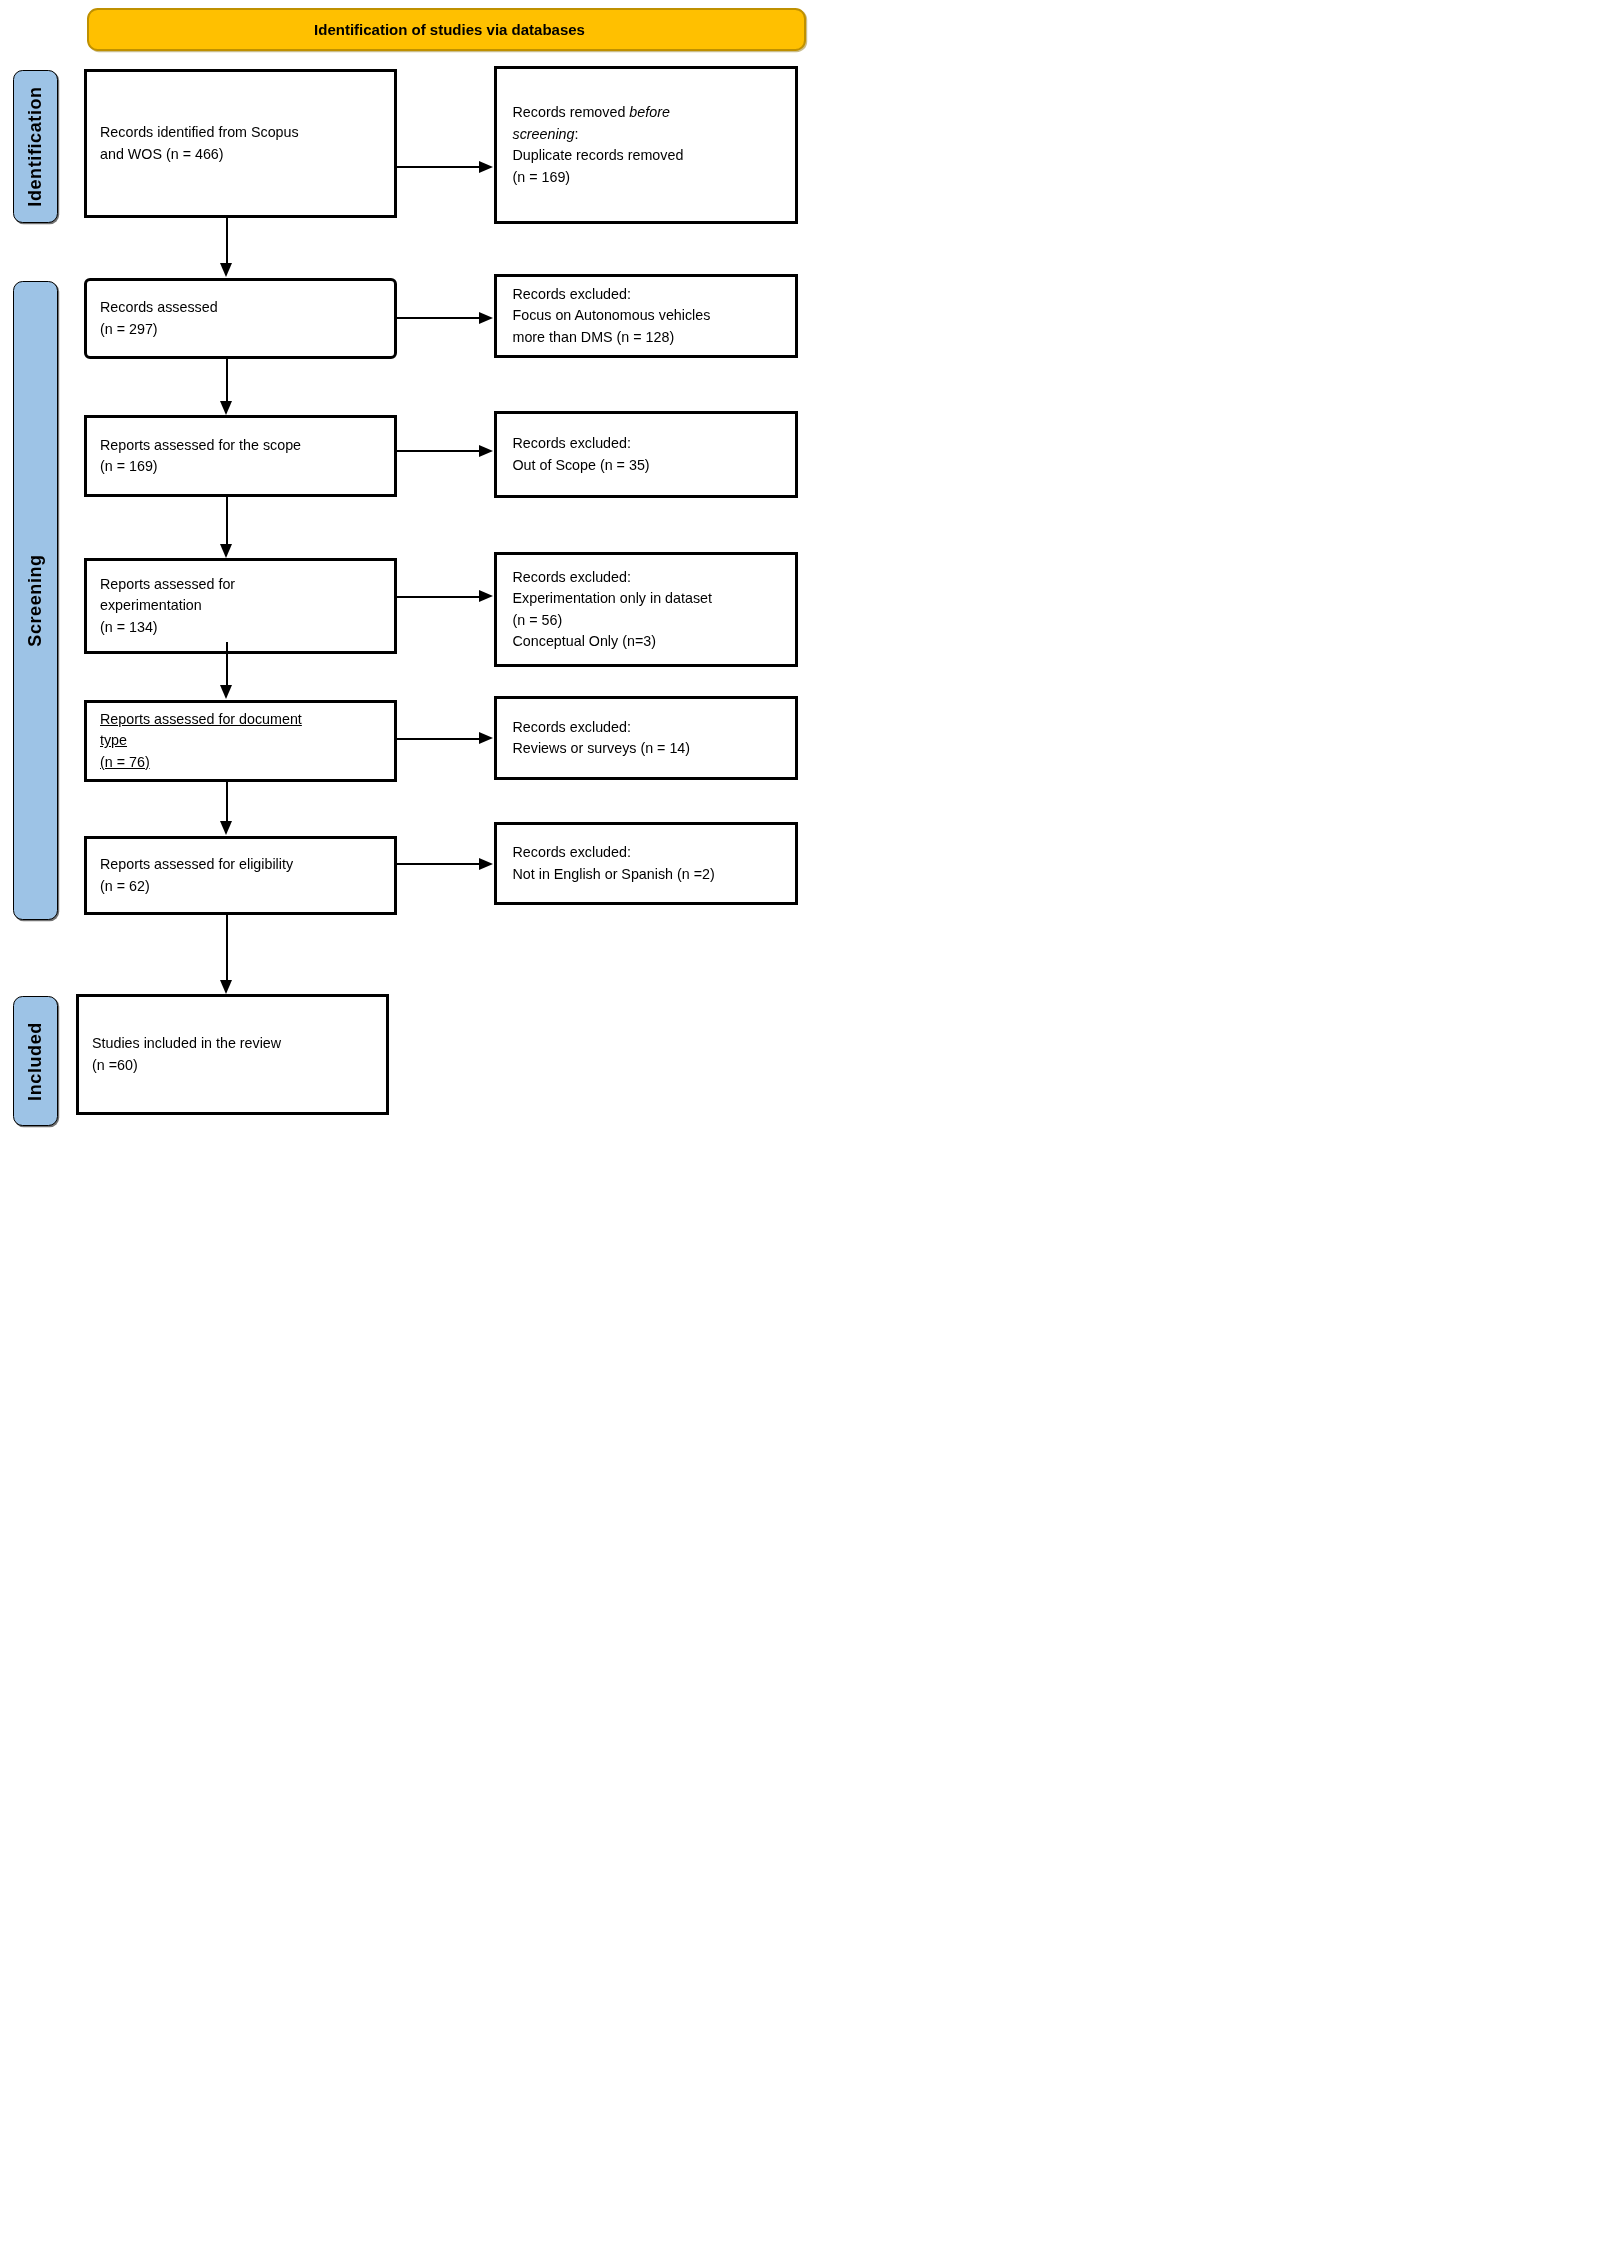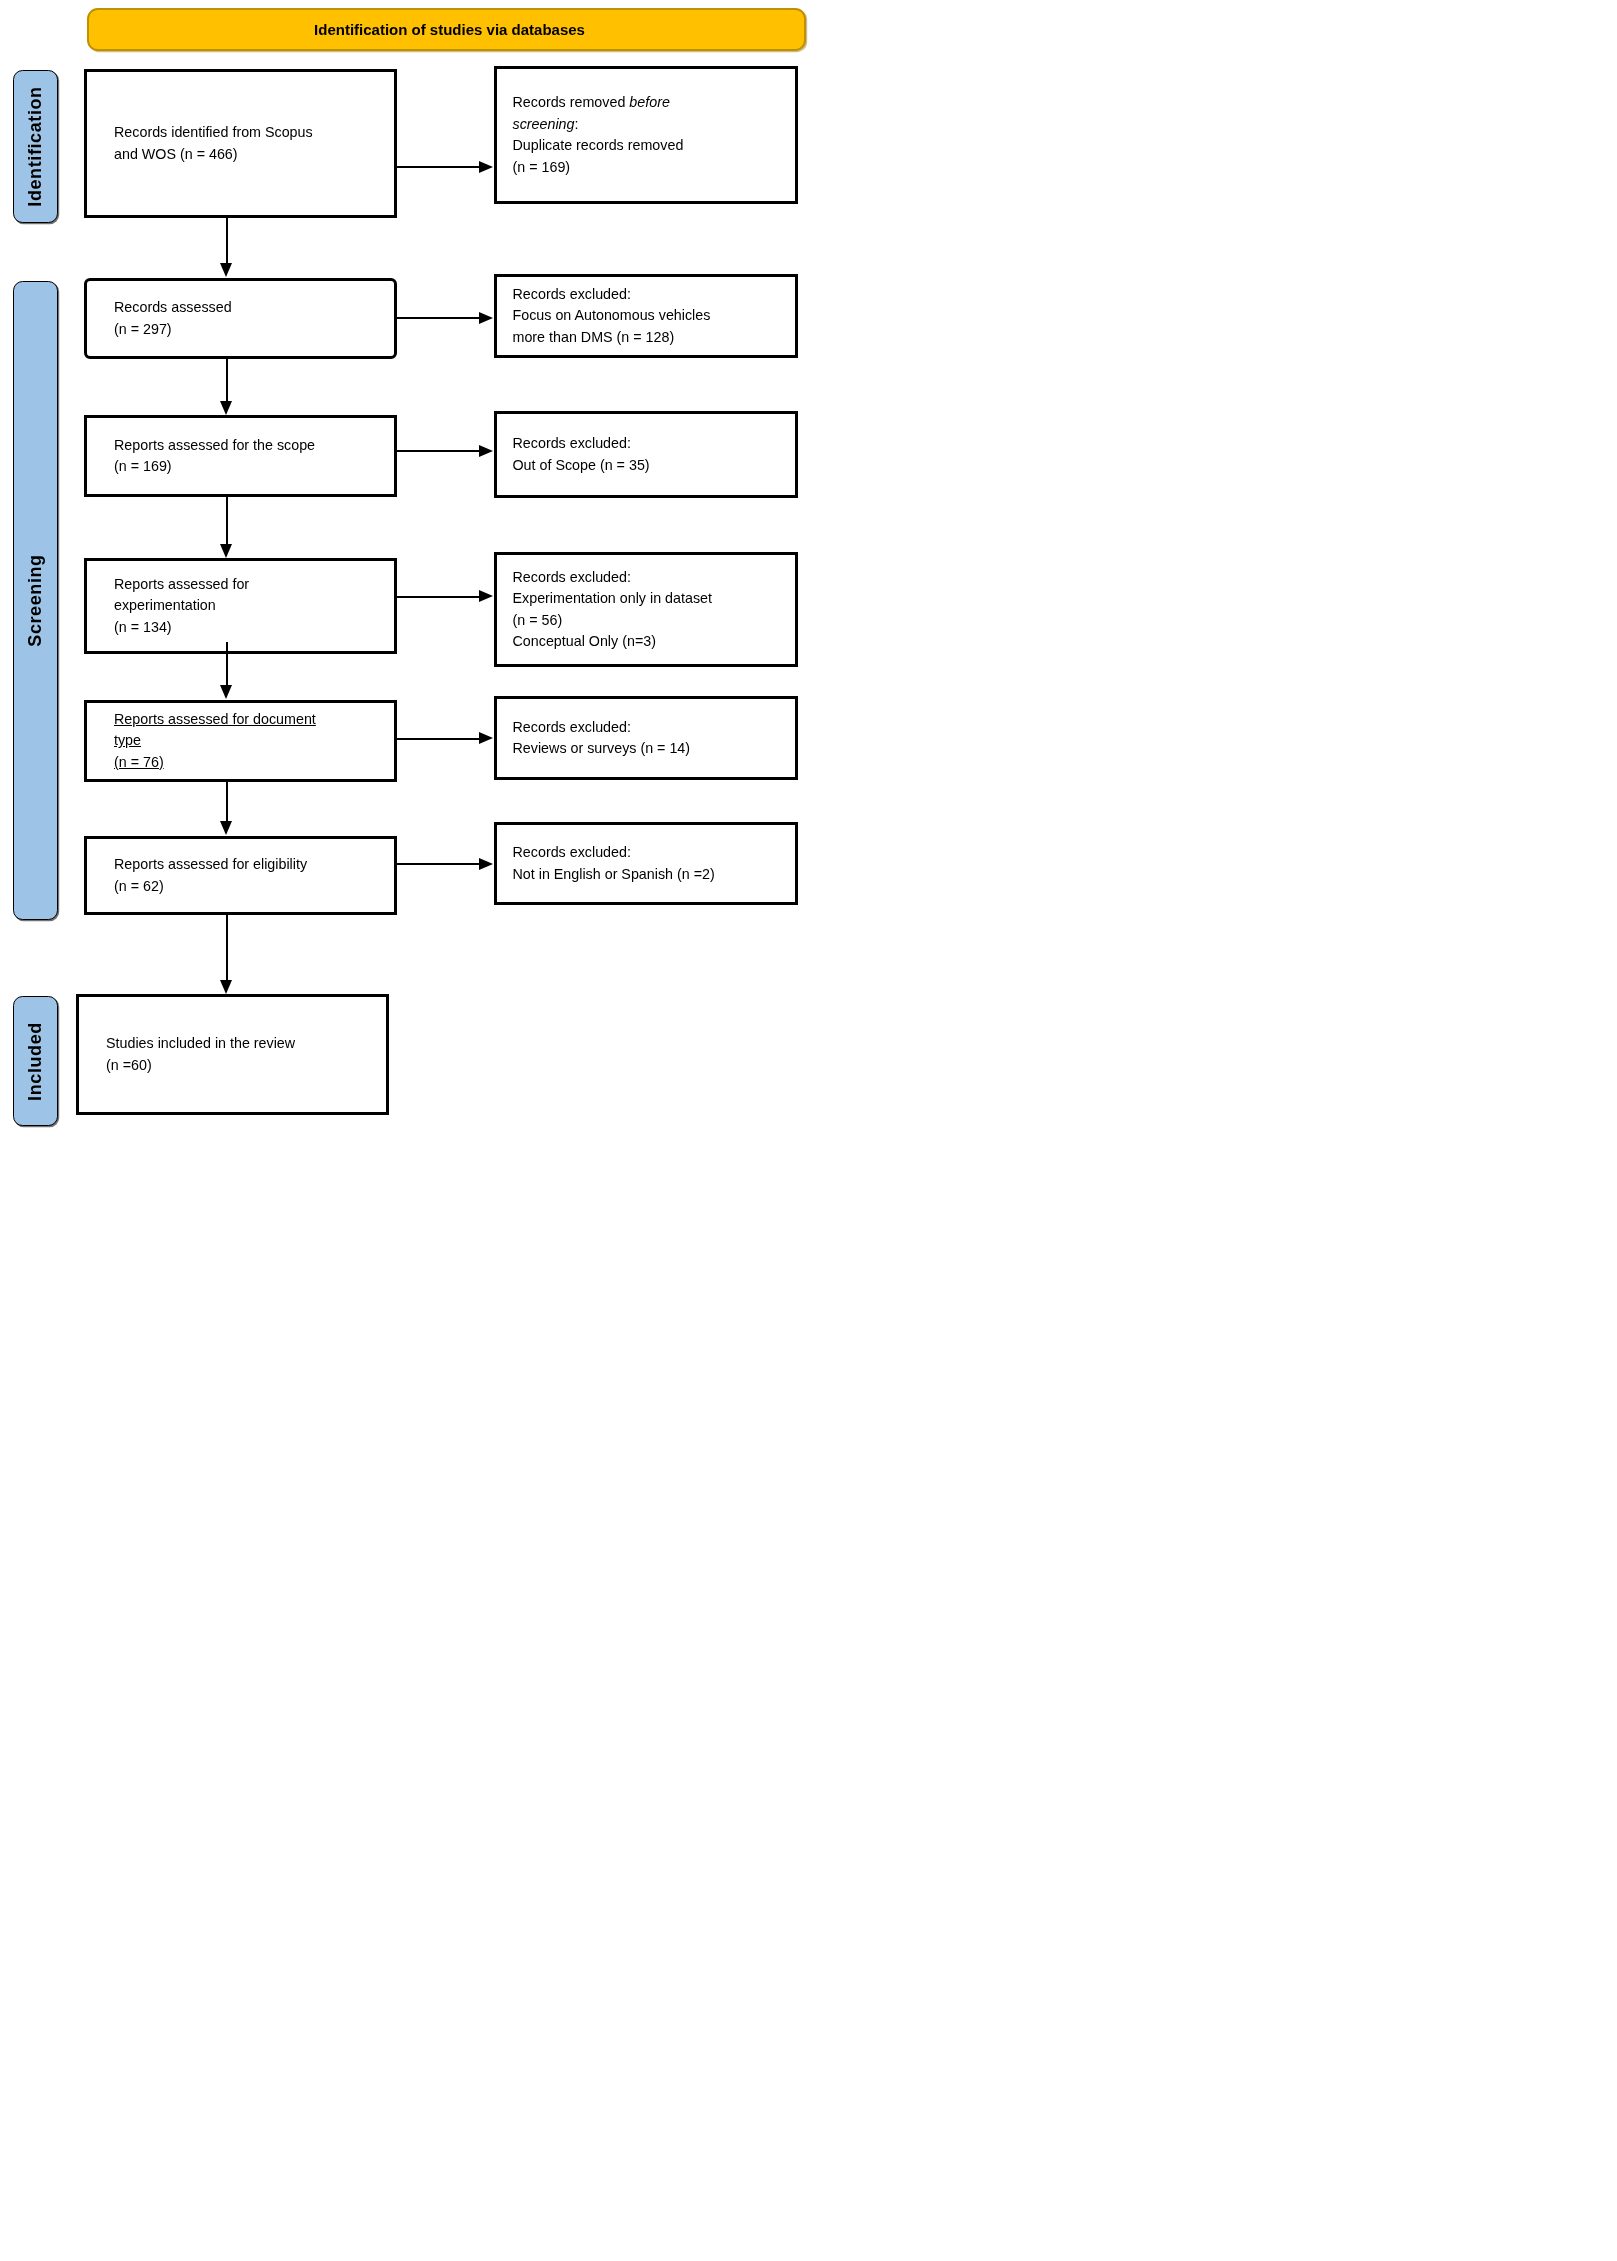--- a/index.html
+++ b/index.html
@@ -37,21 +37,21 @@
     font-size:18px;font-weight:bold;letter-spacing:0.6px;
   }
   .box{
     position:absolute;
     background:#fff;
     border:3px solid var(--box-border,#000);
     box-sizing:border-box;
     display:flex;flex-direction:column;justify-content:center;
     font-size:14.3px;line-height:21.5px;
   }
-  .box .pad{padding-left:27px;padding-right:6px;}
+  .box .pad{padding-left:13px;padding-right:6px;}
   .rbox .pad{padding-left:15.5px;padding-right:4.8px;}
   .indent{padding-left:29px;}
   .arrow-line-v{position:absolute;width:2.4px;background:var(--arrow,#000);}
   .arrow-head-v{
     position:absolute;width:0;height:0;
     border-left:6.6px solid transparent;border-right:6.6px solid transparent;
     border-top:14.3px solid var(--arrow,#000);
   }
   .arrow-line-h{position:absolute;height:2.4px;background:var(--arrow,#000);}
   .arrow-head-h{
@@ -110,21 +110,21 @@
   <div class="box" style="left:84px;top:836px;width:313px;height:79px;">
     <div class="pad">Reports assessed for eligibility</div>
     <div class="pad">(n = 62)</div>
   </div>
 
   <div class="box" style="left:76px;top:994px;width:313px;height:121px;">
     <div class="pad">Studies included in the review</div>
     <div class="pad">(n =60)</div>
   </div>
 
-  <div class="box rbox" style="left:494px;top:66px;width:304px;height:138px;">
+  <div class="box rbox" style="left:494px;top:66px;width:304px;height:158px;">
     <div class="pad"><span>Records removed </span><i>before</i></div>
     <div class="pad"><i>screening</i><span>:</span></div>
     <div class="pad indent">Duplicate records removed</div>
     <div class="pad indent">(n = 169)</div>
   </div>
 
   <div class="box rbox" style="left:494px;top:274px;width:304px;height:84px;">
     <div class="pad">Records excluded:</div>
     <div class="pad">Focus on Autonomous vehicles</div>
     <div class="pad">more than DMS (n = 128)</div>

